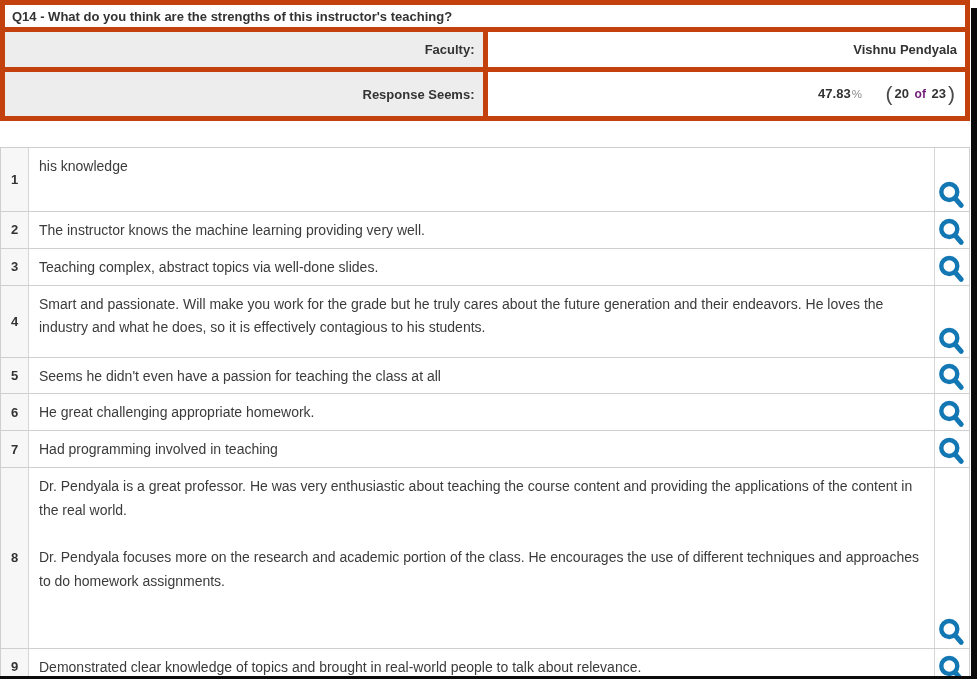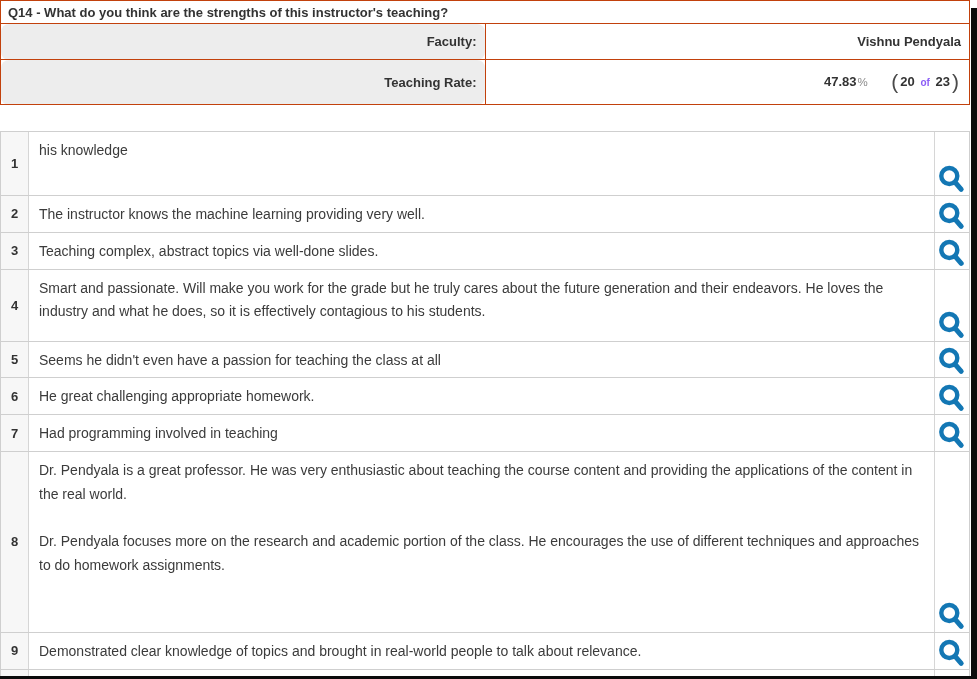--- a/index.html
+++ b/index.html
@@ -5,31 +5,31 @@
   * { box-sizing: border-box; }
   html, body { margin: 0; padding: 0; background: #ffffff; }
   body {
     width: 977px; height: 679px; overflow: hidden; position: relative;
     font-family: "Liberation Sans", sans-serif; color: #333;
   }
   .content { position: absolute; left: 0; top: 0; width: 971px; }
 
   
   table.hdr { border-collapse: collapse; width: 970px; table-layout: fixed; }
-  table.hdr td { border: 1px solid #c2410c; font-size: 13px; color: #333; margin-left: 20px; }
+  table.hdr td { border: 5px solid #c2410c; font-size: 13px; color: #333; margin-left: 20px; }
   .title-cell { font-weight: bold; padding: 4px 7px 3px; font-size: 13px; background: #fff; }
   .label-cell {
     background: #ededed; text-align: right; font-weight: bold;
     width: 104px; padding: 10px 8px; border-radius: 8px;
   }
   .value-cell { font-weight: bold; padding: 10px 8px; background: #fff; text-align: right; }
   .pct { font-weight: normal; color: #8a8a8a; font-size: 11.5px; margin-left: 1px; }
   .count-group { margin-left: 18px; white-space: nowrap; }
   .paren { font-size: 21px; font-weight: normal; color: #4a4a4a; vertical-align: -3px; padding: 0 2px; }
-  .of { font-weight: bold; color: #8b5cf6; margin: 0 2px; font-size: 10px; }
+  .of { font-weight: bold; color: #701a75; margin: 0 2px; font-size: 12px; }
 
   
   .rt { margin-top: 26px; width: 970px; border: 1px solid #cfcfcf; border-bottom: none; }
   .rrow { display: flex; border-bottom: 1px solid #cfcfcf; min-height: 32px; background: #fff; }
   .num {
     flex: 0 0 28px; border-right: 1px solid #d6d6d6; background: #f7f7f7;
     display: flex; align-items: center; justify-content: center;
     font-weight: bold; font-size: 13px; color: #333;
   }
   .txt {
@@ -55,21 +55,21 @@
   <table class="hdr">
     <tbody>
         <tr>
       <td colspan="2" class="title-cell">Q14 - What do you think are the strengths of this instructor's teaching?</td>
     </tr>
     <tr>
       <td class="label-cell">Faculty:</td>
       <td class="value-cell">Vishnu Pendyala</td>
     </tr>
     <tr>
-      <td class="label-cell">Teaching Rate:</td>
+      <td class="label-cell">Response Seems:</td>
       <td class="value-cell">
         <span>47.83</span><span class="pct">%</span>
         <span class="count-group">
           <span class="paren">(</span><span>20</span>
           <span class="of">of</span>
           <span>23</span><span class="paren">)</span>
         </span>
       </td>
     </tr>
   </tbody>

